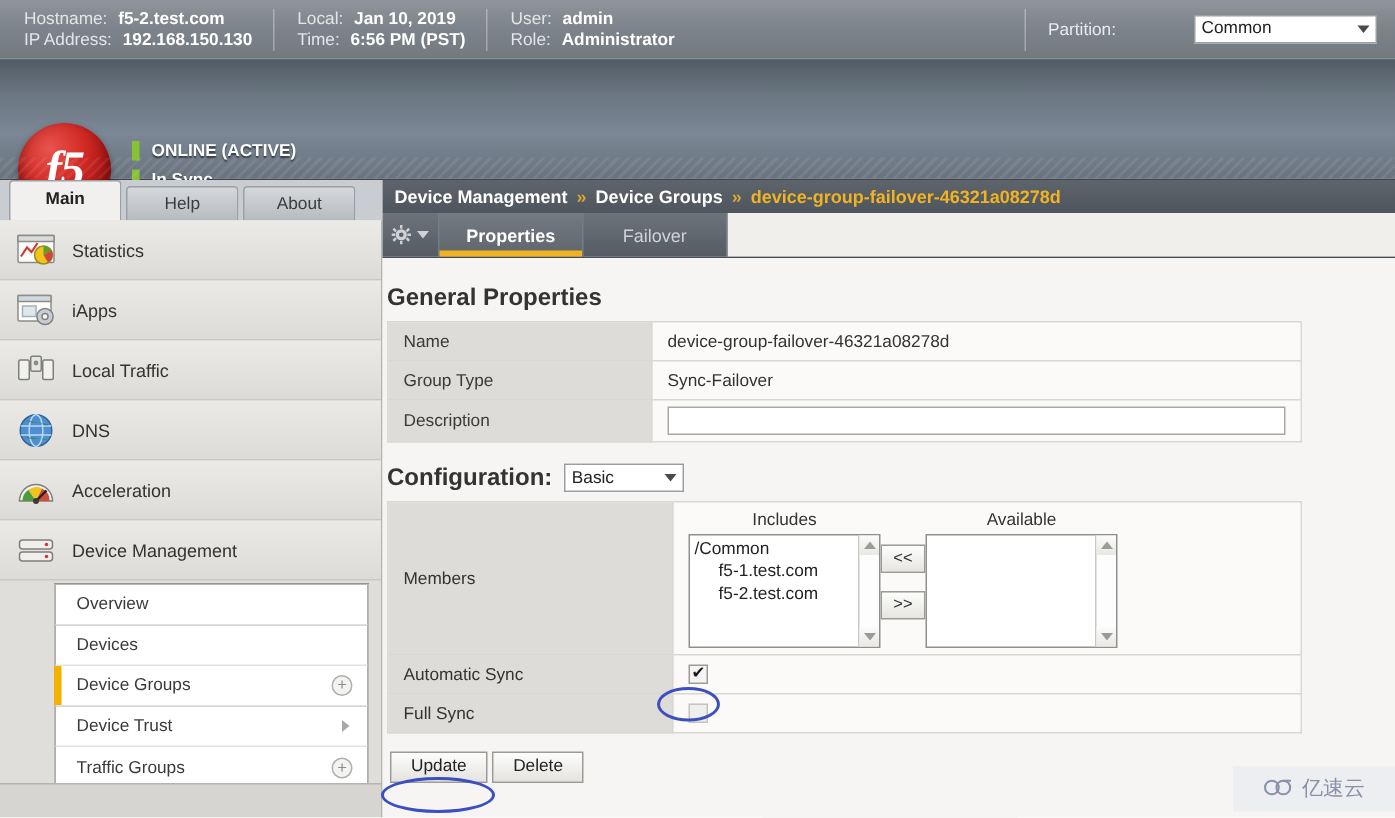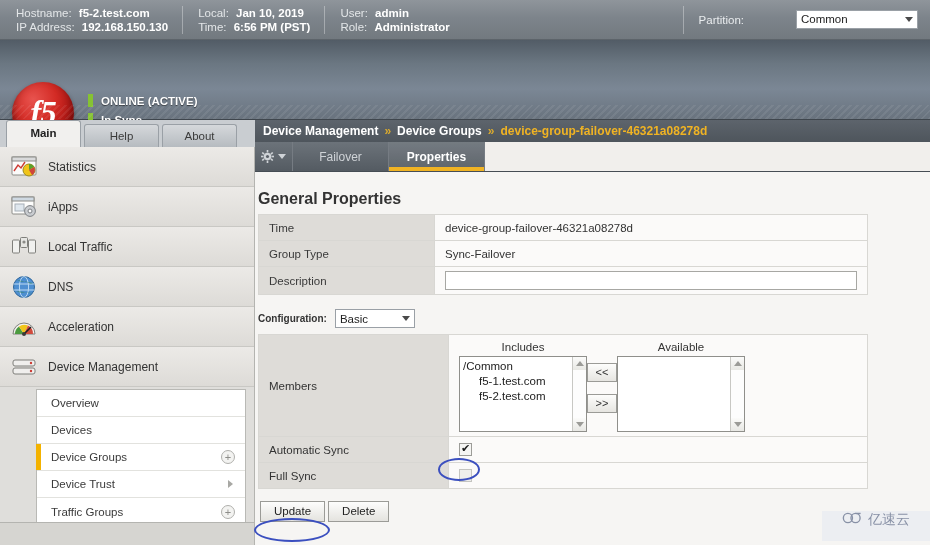--- a/index.html
+++ b/index.html
@@ -158,21 +158,21 @@
   .secttitle { font-size: 16px; font-weight: bold; color: #333; margin: 0 0 6px 3px; }
   .ptable { border-collapse: collapse; width: 610px; margin-left: 3px;
             border: 1px solid #c6c5c1; background: #fbfaf9; }
   .ptable td { border: 1px solid #d8d7d3; padding: 0 10px; height: 26px;
                font-size: 11.5px; color: #333; vertical-align: middle; }
   .ptable td.lbl { width: 190px; background: #dedcd8; color: #3a3a3a; }
   .ptable td.val { background: #fbfaf9; }
   .txtinput { width: 412px; height: 19px; border: 1px solid #a7a7a3; background: #fff; }
 
   .cfgrow { margin: 14px 0 6px 3px; display: flex; align-items: center; }
-  .cfglbl { font-size: 10px; font-weight: bold; color: #333; margin-right: 8px; }
+  .cfglbl { font-size: 16px; font-weight: bold; color: #333; margin-right: 8px; }
   .cfgsel {
     width: 80px; height: 19px; background: #fff; border: 1px solid #9aa0a6;
     font-size: 11.5px; color: #222; padding: 0 4px;
     display: flex; align-items: center; justify-content: space-between;
   }
 
   .mtable { border-collapse: collapse; width: 610px; margin-left: 3px;
             border: 1px solid #c6c5c1; background: #fbfaf9; }
   .mtable td { border: 1px solid #d8d7d3; font-size: 11.5px; color: #333; vertical-align: middle; }
   .mtable td.lbl { width: 190px; background: #dedcd8; padding: 0 10px; }
@@ -221,21 +221,21 @@
 
   
   .ann { position: absolute; border: 2px solid #3b4fbf; border-radius: 50%;
          pointer-events: none; }
   #ann-checkbox { left: 438px; top: 458px; width: 42px; height: 23px; }
   #ann-update   { left: 254px; top: 518px; width: 76px; height: 24px; }
 
   
   .watermark {
     position: absolute; right: 0px; bottom: 4px; width: 108px; height: 30px;
-    background: #eceef2; display: flex; align-items: flex-start; justify-content: center;
+    background: #eceef2; display: flex; align-items: center; justify-content: center;
     gap: 4px; color: #8891a6;
   }
   .wmtext { font-size: 14px; color: #8891a6; font-family: "DejaVu Sans", sans-serif; }
 </style>
 </head>
 <body>
 
 <div id="app">
 
   <div class="topbar">
@@ -425,33 +425,33 @@
                 <rect x="13" y="7" width="3" height="2"></rect>
               <rect x="1.6" y="2.6" width="2" height="3" transform="rotate(-45 2.6 4.1)"></rect>
               <rect x="12.4" y="10.4" width="2" height="3" transform="rotate(-45 13.4 11.9)"></rect>
               <rect x="12.4" y="2.6" width="2" height="3" transform="rotate(45 13.4 4.1)"></rect>
               <rect x="1.6" y="10.4" width="2" height="3" transform="rotate(45 2.6 11.9)"></rect>
             </g>
           </svg>
         </span>
         <span class="caret" style="border-top-color:#cfd3d7"></span>
       </div>
+      <div class="tabitem active">Properties</div>
       <div class="tabitem">Failover</div>
-      <div class="tabitem active">Properties</div>
       <div class="tabfill"></div>
     </div>
 
     <div class="panel">
 
       <div class="secttitle">General Properties</div>
 
       <table class="ptable">
         <tbody>
             <tr>
-          <td class="lbl">Time</td>
+          <td class="lbl">Name</td>
           <td class="val">device-group-failover-46321a08278d</td>
         </tr>
         <tr>
           <td class="lbl">Group Type</td>
           <td class="val">Sync-Failover</td>
         </tr>
         <tr>
           <td class="lbl">Description</td>
           <td class="val" style="padding:4px 10px">
             <input class="txtinput" type="text" value="" style="">

